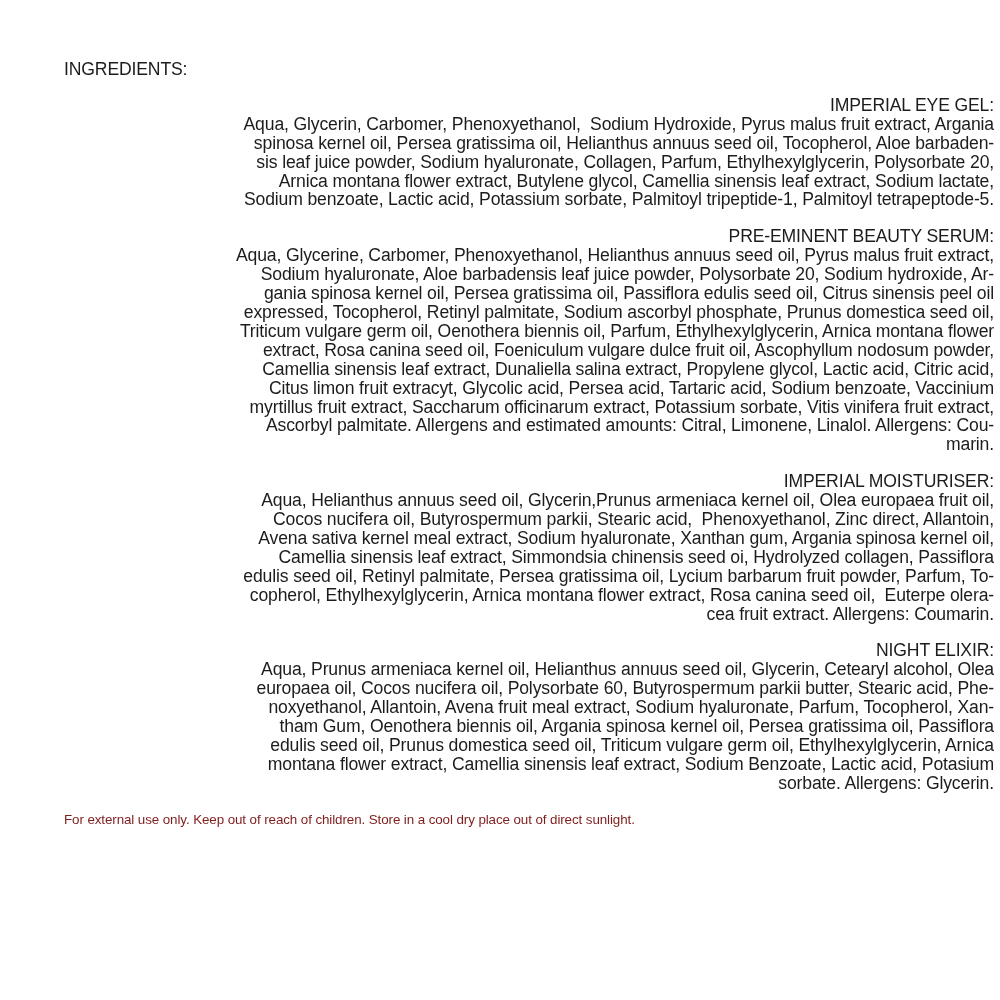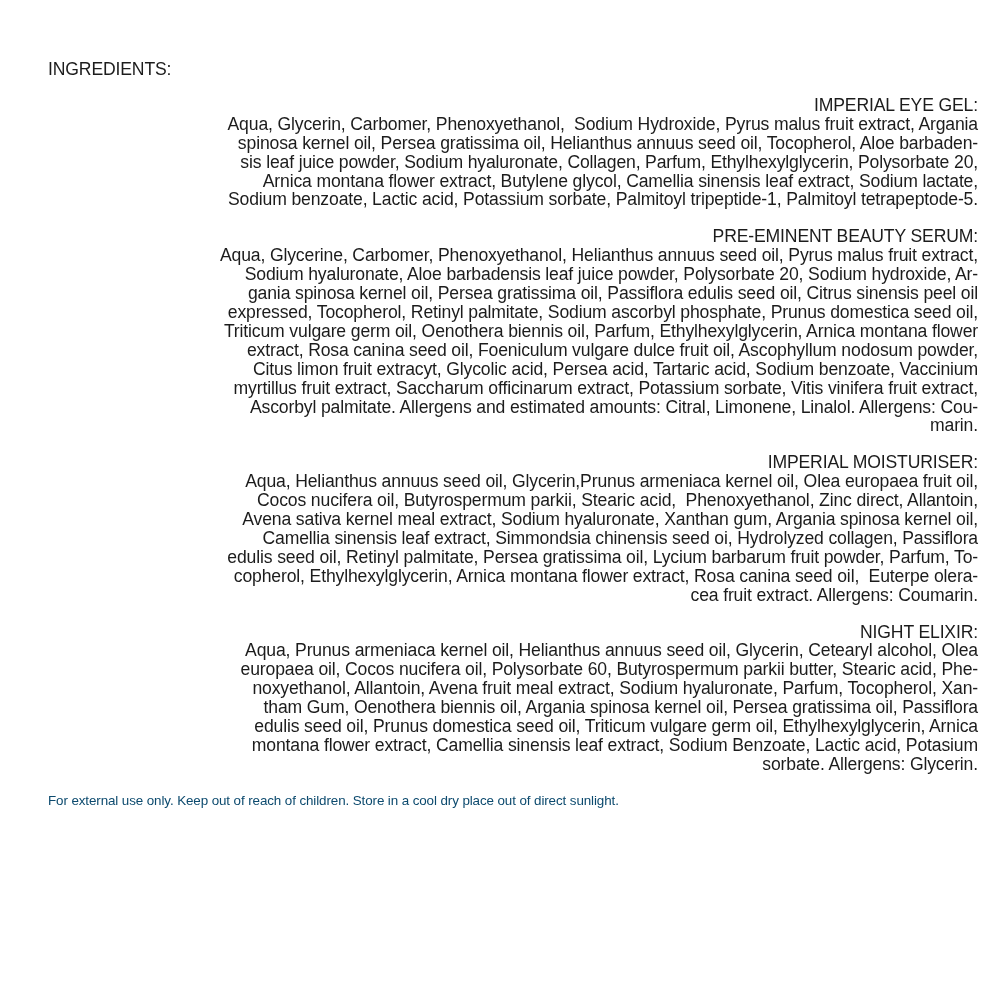--- a/index.html
+++ b/index.html
@@ -1,31 +1,31 @@
 <!DOCTYPE html>
 <html><head>
   <meta charset="utf-8">
   <style>
     html, body { margin: 0; padding: 0; background: #ffffff; }
     body { width: 1000px; height: 1000px; overflow: hidden; position: relative; }
     .doc {
-      position: absolute; left: 48px; top: 60px; width: 930px;
+      position: absolute; left: 64px; top: 60px; width: 930px;
       font-family: "Liberation Sans", sans-serif;
       color: #1c1c1c;
       font-size: 17.6px;
       line-height: 18.9px;
       letter-spacing: -0.15px;
     }
     .doc-title { margin: 0 0 17px 0; font-size: 17.6px; font-weight: normal; }
     .section { margin: 0 0 18px 0; text-align: right; }
     .section-title { margin: 0; font-weight: normal; font-size: 17.6px; }
     .line { white-space: pre; display: block; }
     .footer {
       margin-top: 6px;
-      font-size: 13.4px; color: #0c4a6e;
+      font-size: 13.4px; color: #7f1d1d;
       letter-spacing: -0.1px;
     }
   </style>
 </head>
 <body>
 
 <div class="doc">
   <h1 class="doc-title">INGREDIENTS:</h1>
   <div id="sections">
       <div class="section">
@@ -40,20 +40,21 @@
       </div>
       <div class="section">
         <div class="section-title">PRE-EMINENT BEAUTY SERUM:</div>
         <div>
           <span class="line">Aqua, Glycerine, Carbomer, Phenoxyethanol, Helianthus annuus seed oil, Pyrus malus fruit extract,</span>
           <span class="line">Sodium hyaluronate, Aloe barbadensis leaf juice powder, Polysorbate 20, Sodium hydroxide, Ar-</span>
           <span class="line">gania spinosa kernel oil, Persea gratissima oil, Passiflora edulis seed oil, Citrus sinensis peel oil</span>
           <span class="line">expressed, Tocopherol, Retinyl palmitate, Sodium ascorbyl phosphate, Prunus domestica seed oil,</span>
           <span class="line">Triticum vulgare germ oil, Oenothera biennis oil, Parfum, Ethylhexylglycerin, Arnica montana flower</span>
           <span class="line">extract, Rosa canina seed oil, Foeniculum vulgare dulce fruit oil, Ascophyllum nodosum powder,</span>
+          <span class="line">Camellia sinensis leaf extract, Dunaliella salina extract, Propylene glycol, Lactic acid, Citric acid,</span>
           <span class="line">Citus limon fruit extracyt, Glycolic acid, Persea acid, Tartaric acid, Sodium benzoate, Vaccinium</span>
           <span class="line">myrtillus fruit extract, Saccharum officinarum extract, Potassium sorbate, Vitis vinifera fruit extract,</span>
           <span class="line">Ascorbyl palmitate. Allergens and estimated amounts: Citral, Limonene, Linalol. Allergens: Cou-</span>
           <span class="line">marin.</span>
         </div>
       </div>
       <div class="section">
         <div class="section-title">IMPERIAL MOISTURISER:</div>
         <div>
           <span class="line">Aqua, Helianthus annuus seed oil, Glycerin,Prunus armeniaca kernel oil, Olea europaea fruit oil,</span>

